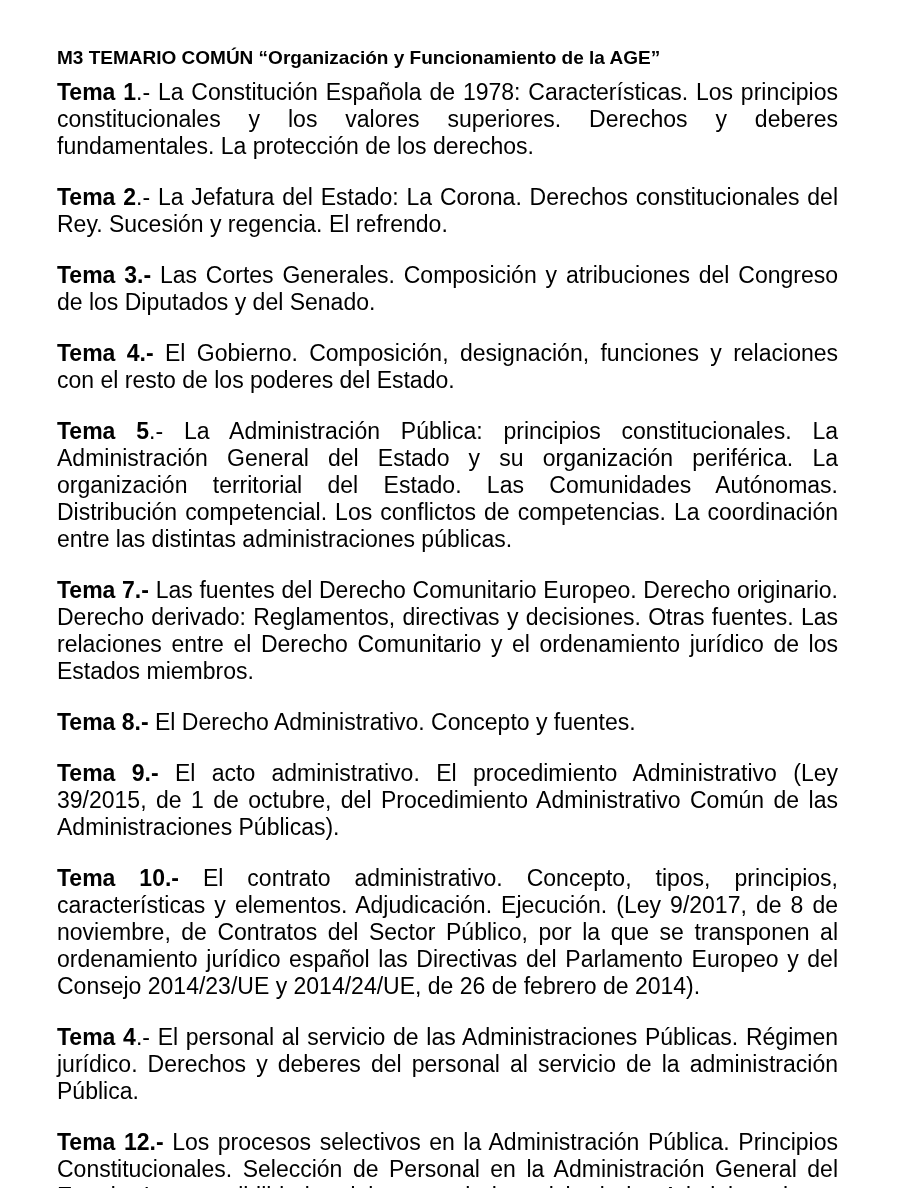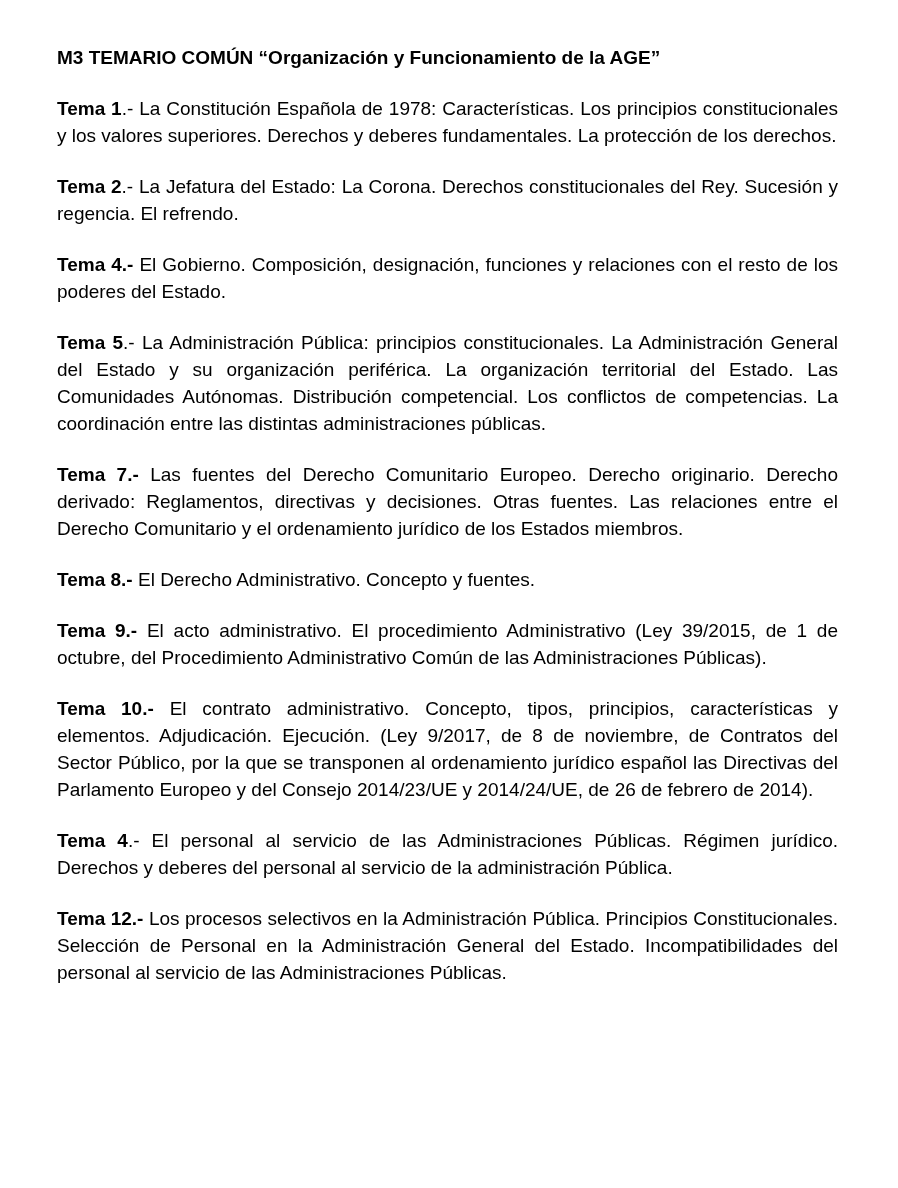--- a/index.html
+++ b/index.html
@@ -14,25 +14,25 @@
     color: #000000;
     padding: 44px 60px 0 57px;
   }
   .doc-page {
     width: 100%;
   }
   .doc-title {
     font-size: 19px;
     font-weight: 700;
     line-height: 27px;
-    margin-bottom: 24px;
+    margin-bottom: 8px;
     text-align: left;
   }
   .tema-paragraph {
-    font-size: 19px;
+    font-size: 23px;
     line-height: 27px;
     margin-bottom: 24px;
     text-align: justify;
   }
   .tema-number {
     font-weight: 700;
   }
   .tema-separator {
     font-weight: 400;
   }
@@ -44,20 +44,21 @@
 <body>
 
 <div class="doc-page">
 
   <div class="doc-title">M3 TEMARIO COMÚN “Organización y Funcionamiento de la AGE”</div>
 
   <p class="tema-paragraph"><span class="tema-number">Tema 1</span><span class="tema-separator">.-</span> <span class="tema-text">La Constitución Española de 1978: Características. Los principios constitucionales y los valores superiores. Derechos y deberes fundamentales. La protección de los derechos.</span></p>
 
   <p class="tema-paragraph"><span class="tema-number">Tema 2</span><span class="tema-separator">.-</span> <span class="tema-text">La Jefatura del Estado: La Corona. Derechos constitucionales del Rey. Sucesión y regencia. El refrendo.</span></p>
 
+  <p class="tema-paragraph"><span class="tema-number">Tema 3.-</span><span class="tema-separator"></span> <span class="tema-text">Las Cortes Generales. Composición y atribuciones del Congreso de los Diputados y del Senado.</span></p>
 
   <p class="tema-paragraph"><span class="tema-number">Tema 4.-</span><span class="tema-separator"></span> <span class="tema-text">El Gobierno. Composición, designación, funciones y relaciones con el resto de los poderes del Estado.</span></p>
 
   <p class="tema-paragraph"><span class="tema-number">Tema 5</span><span class="tema-separator">.-</span> <span class="tema-text">La Administración Pública: principios constitucionales. La Administración General del Estado y su organización periférica. La organización territorial del Estado. Las Comunidades Autónomas. Distribución competencial. Los conflictos de competencias. La coordinación entre las distintas administraciones públicas.</span></p>
 
 
   <p class="tema-paragraph"><span class="tema-number">Tema 7.-</span><span class="tema-separator"></span> <span class="tema-text">Las fuentes del Derecho Comunitario Europeo. Derecho originario. Derecho derivado: Reglamentos, directivas y decisiones. Otras fuentes. Las relaciones entre el Derecho Comunitario y el ordenamiento jurídico de los Estados miembros.</span></p>
 
   <p class="tema-paragraph"><span class="tema-number">Tema 8.-</span><span class="tema-separator"></span> <span class="tema-text">El Derecho Administrativo. Concepto y fuentes.</span></p>
 

